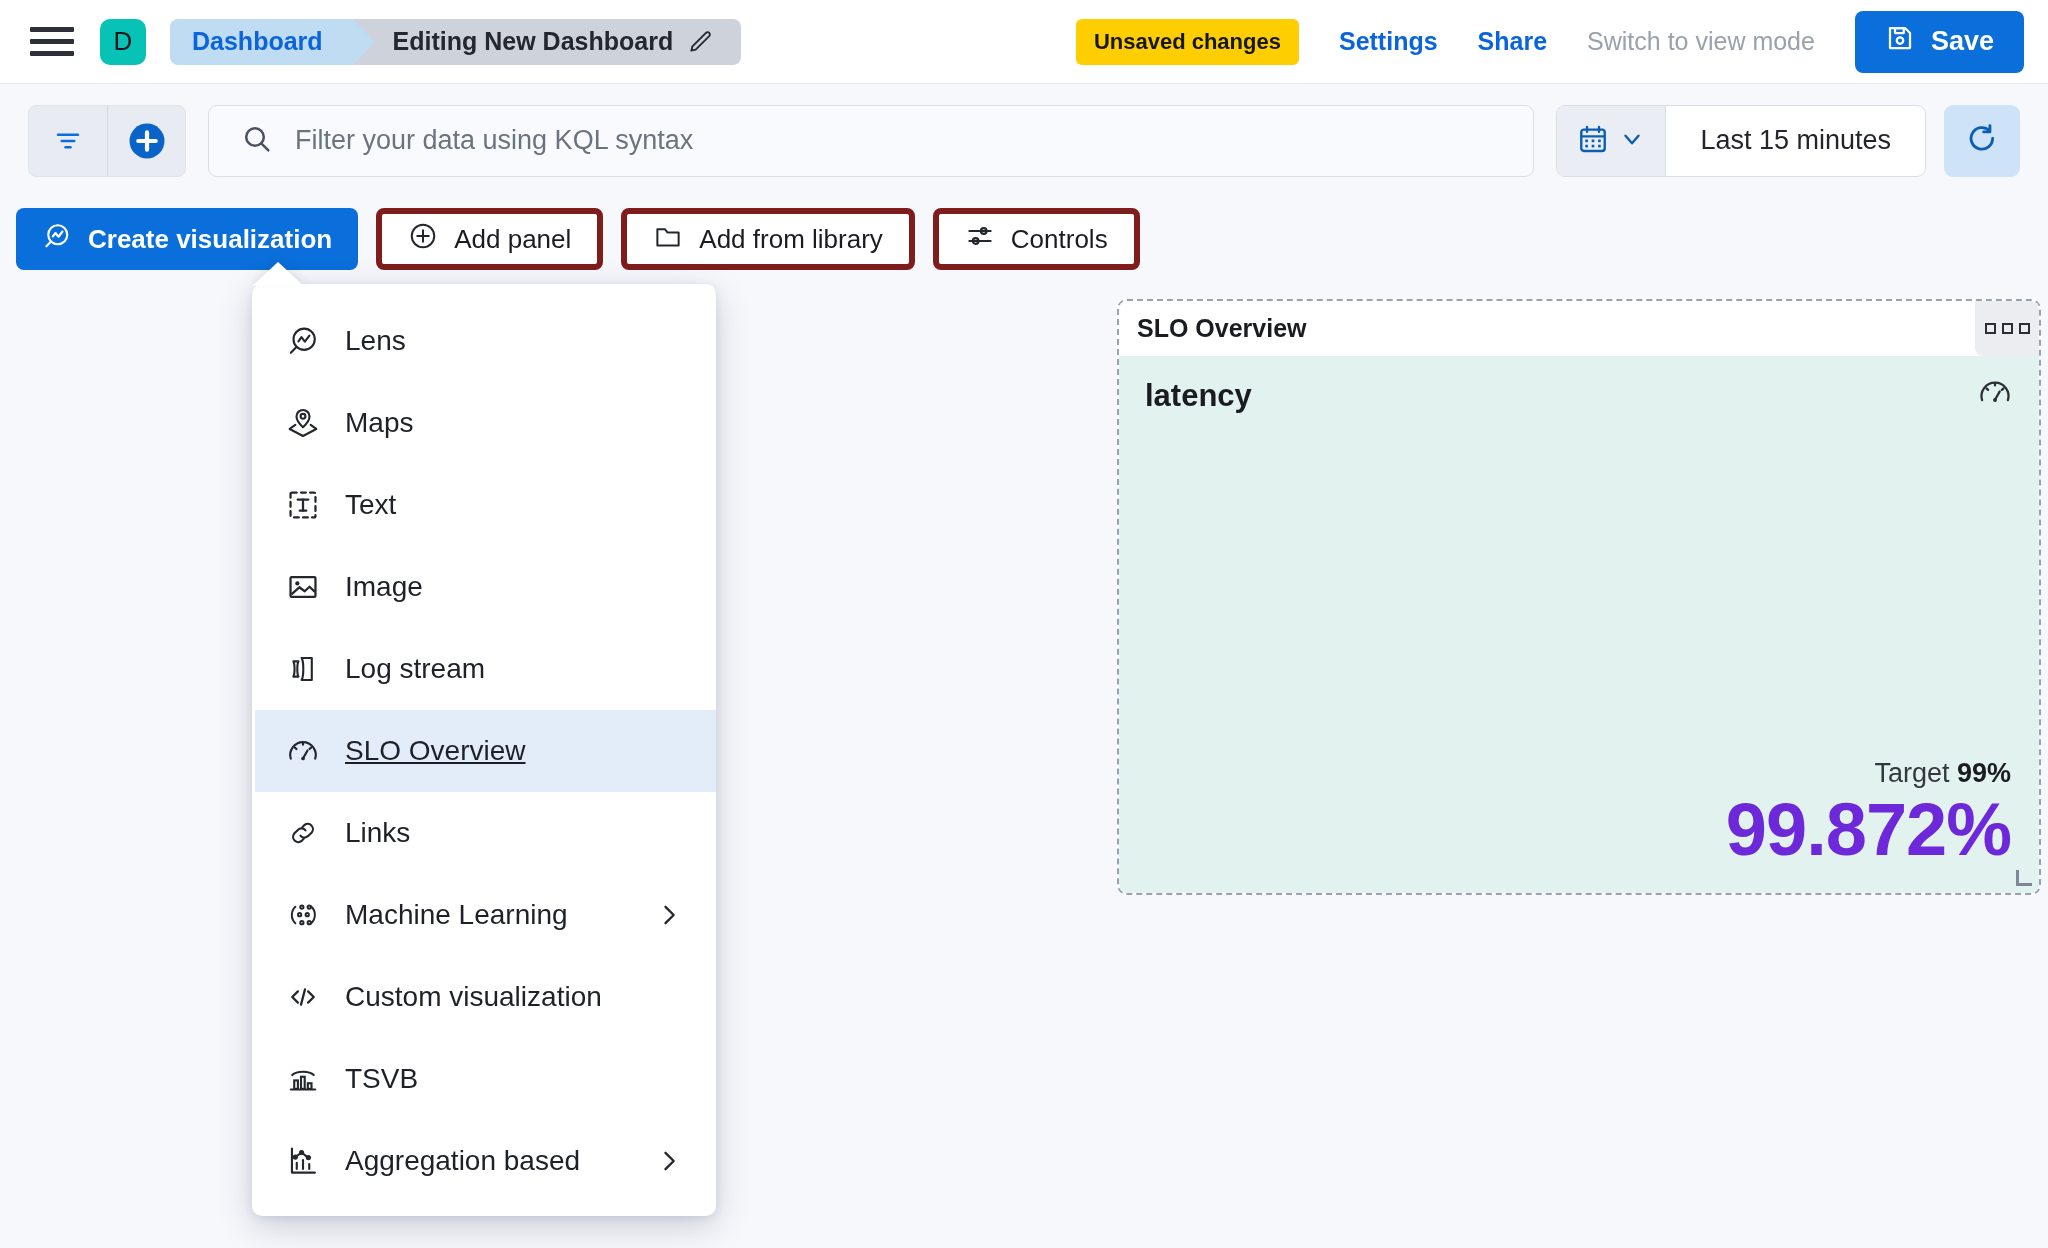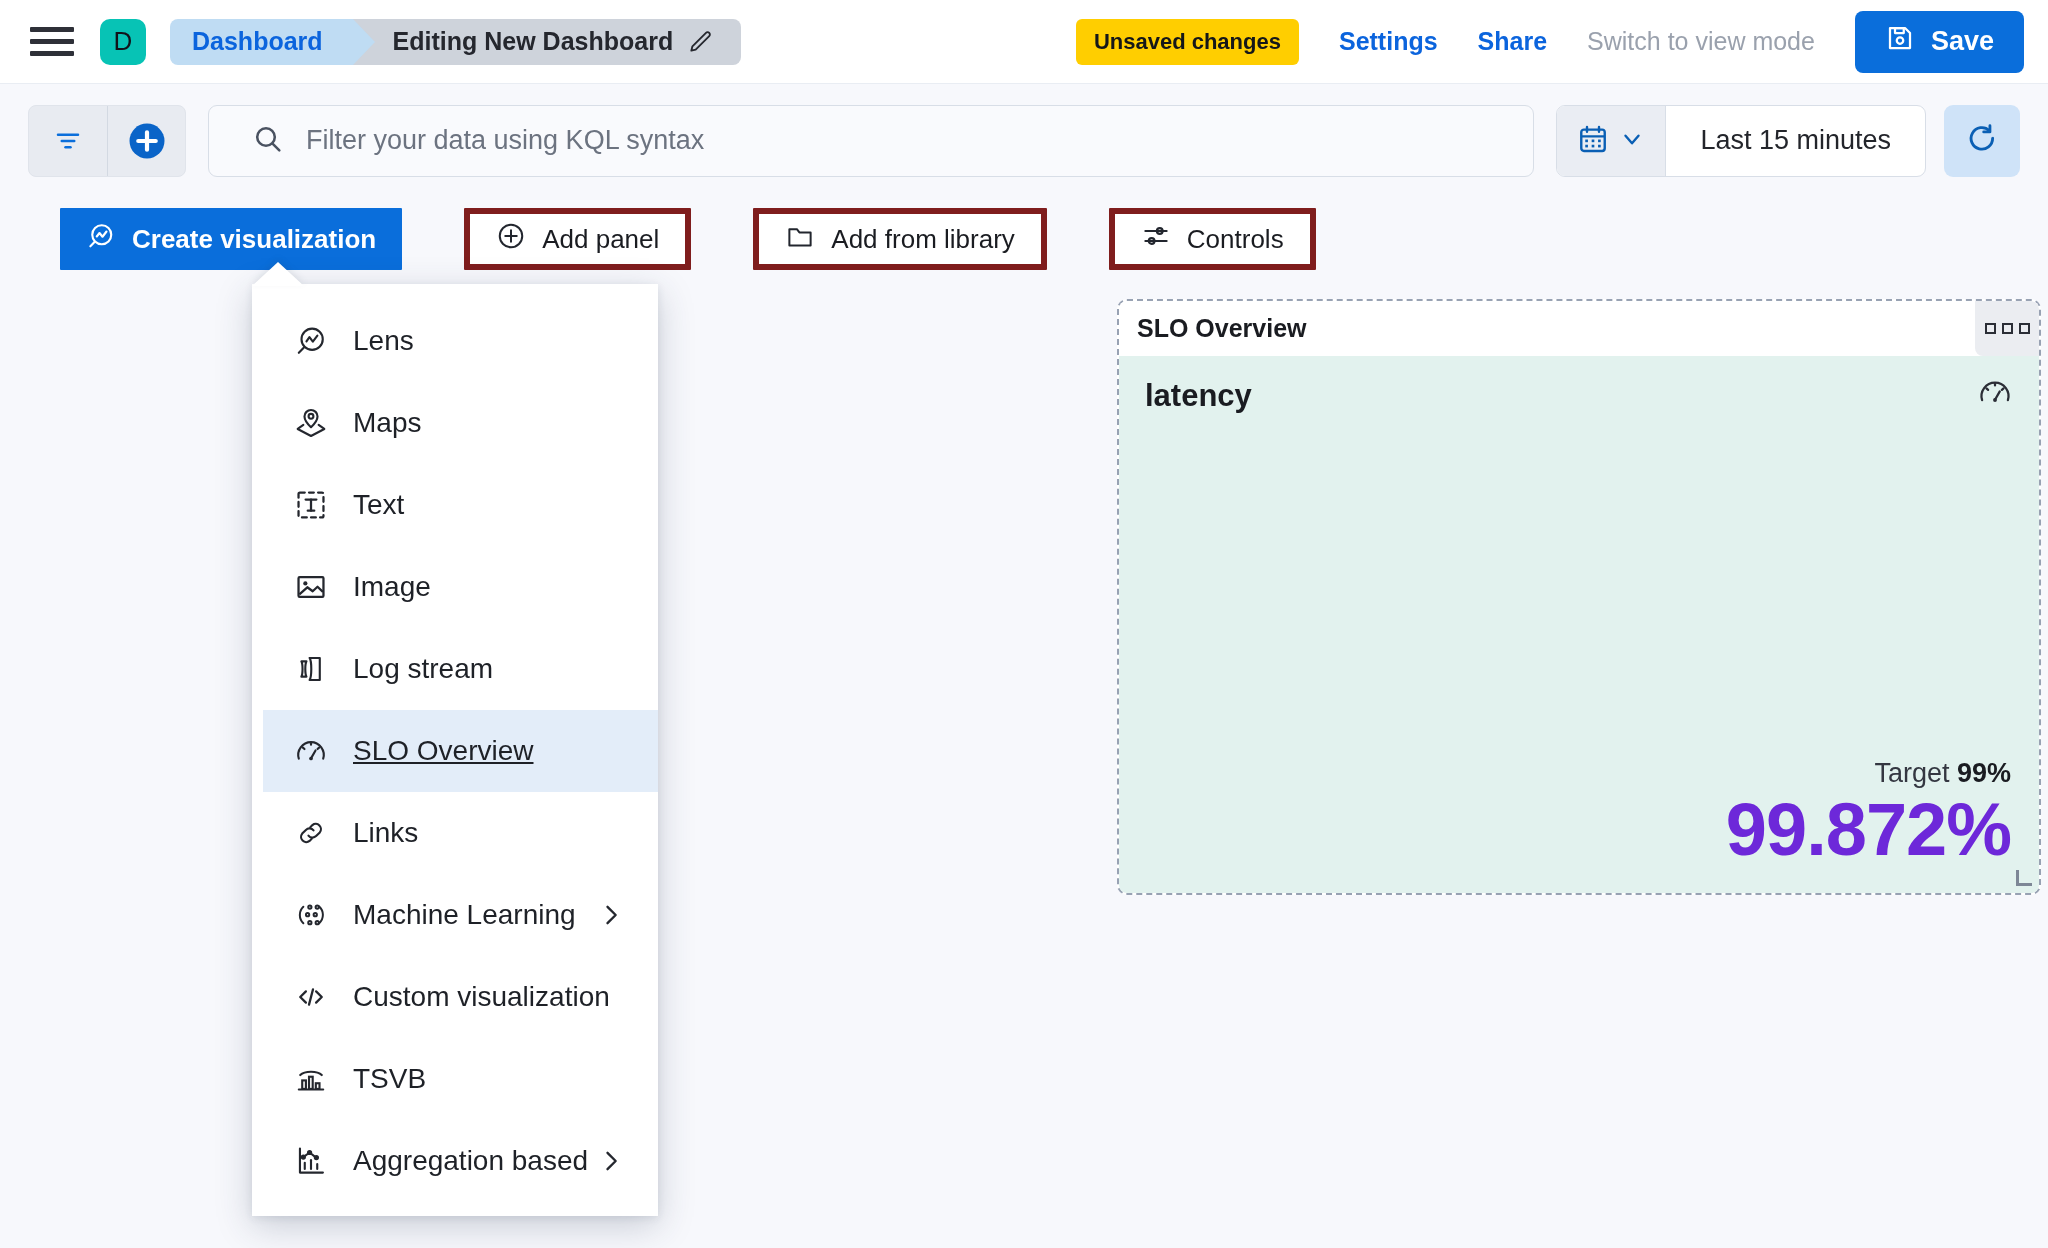--- a/index.html
+++ b/index.html
@@ -100,21 +100,21 @@
   }
   .filter-btn{
     width:78px;display:flex;align-items:center;justify-content:center;
     cursor:pointer;
   }
   .filter-btn + .filter-btn{border-left:1px solid #D3D9E2;}
 
   .searchbox{
     flex:1;margin-left:22px;height:72px;
     background:#F9FAFD;border:1px solid #D8DEE7;border-radius:9px;
-    display:flex;align-items:center;padding:0 43px;
+    display:flex;align-items:center;padding:0 32px;
     cursor:text;
   }
   .search-ph{
     margin-left:22px;font-size:27px;color:#6C7380;
   }
 
   .daterange{
     margin-left:22px;display:flex;height:72px;
     border:1px solid #D8DEE7;border-radius:9px;overflow:hidden;
     background:#fff;
@@ -133,34 +133,33 @@
     cursor:pointer;border:none;
   }
 
   
   .toolbar{
     position:absolute;left:0;top:196px;width:2048px;height:86px;
     display:flex;align-items:center;padding:0 16px;gap:18px;
     background:#F7F8FC;z-index:25;
   }
   .tb-btn{
-    height:62px;border-radius:1px;display:flex;align-items:center;gap:16px;
+    height:62px;border-radius:8px;display:flex;align-items:center;gap:16px;
     padding:0 26px;font-size:26px;cursor:pointer;white-space:nowrap;
     font-family:"Liberation Sans", sans-serif;
-    margin-left:44px;
   }
   .tb-primary{background:#0A6EDB;color:#fff;font-weight:700;border:none;}
   .tb-ghost{background:#FFFFFF;color:#1A1C21;border:6px solid #7f1d1d;font-weight:400;}
 
   
   .popover{
-    position:absolute;left:252px;top:284px;width:406px;
-    background:#FFFFFF;border-radius:0;
+    position:absolute;left:252px;top:284px;width:464px;
+    background:#FFFFFF;border-radius:10px;
     box-shadow:0 10px 34px rgba(42,56,80,.22), 0 2px 8px rgba(42,56,80,.10);
-    z-index:50;padding:16px 0 14px 11px;
+    z-index:50;padding:16px 0 14px 3px;
   }
   .pop-arrow{
     position:absolute;left:252px;top:262px;width:0;height:0;
     border-style:solid;border-width:0 26px 24px 26px;
     border-color:transparent transparent #FFFFFF transparent;
     z-index:51;
     filter:drop-shadow(0 -3px 3px rgba(42,56,80,.10));
   }
   .menu-item{
     height:82px;display:flex;align-items:center;

